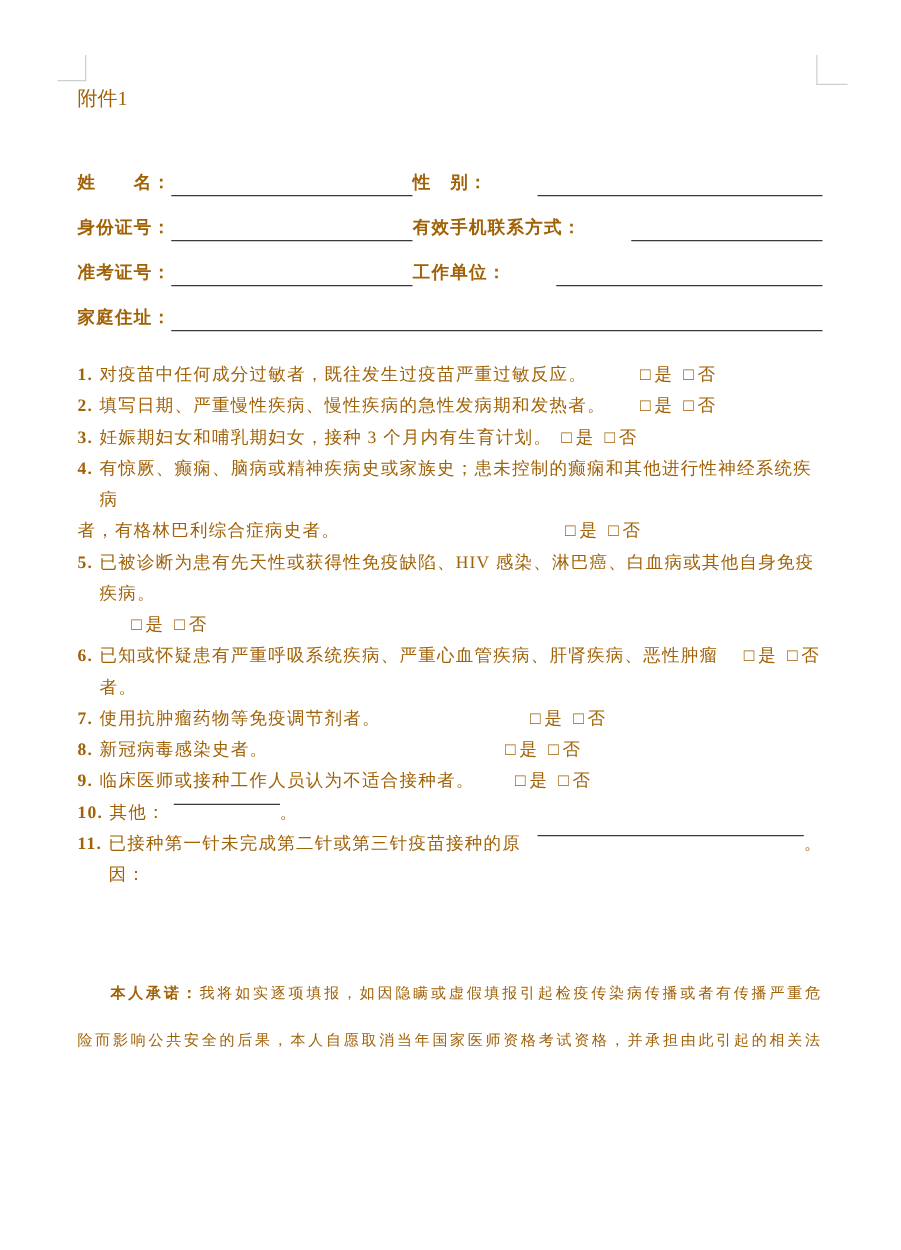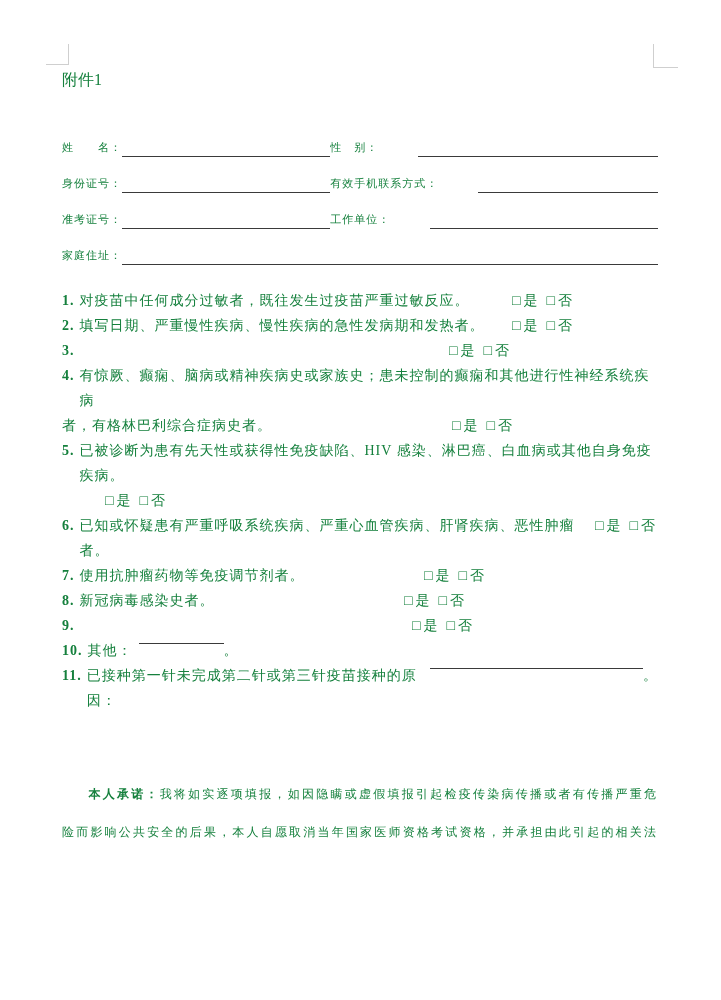--- a/index.html
+++ b/index.html
@@ -1,40 +1,40 @@
 <!DOCTYPE html>
 <html><head>
 <meta charset="utf-8">
 <style>
   html,body { margin:0; padding:0; background:#ffffff; }
   .page {
     position:relative; width:721px; height:864px; background:#ffffff;
     font-family:"Liberation Serif","DejaVu Serif",serif;
-    color:#15803d; overflow:hidden;
+    color:#a16207; overflow:hidden;
   }
   
   .crop { position:absolute; }
   .crop.tl { left:46px; top:44px;  width:22px; height:20px; border-right:1px solid #cfcfcf; border-bottom:1px solid #cfcfcf; }
   .crop.tr { left:653px; top:44px; width:24px; height:23px; border-left:1px solid #cfcfcf;  border-bottom:1px solid #cfcfcf; }
   .crop.bl { left:46px; top:951px; width:22px; height:24px; border-right:1px solid #cfcfcf; border-top:1px solid #cfcfcf; }
   .crop.br { left:651px; top:952px; width:25px; height:23px; border-left:1px solid #cfcfcf;  border-top:1px solid #cfcfcf; }
 
   .content { position:absolute; left:62px; top:70px; width:596px; }
 
   .attachment { font-size:16px; line-height:20px; }
 
   .doc-title {
     margin-top:14px; text-align:center;
     font-family:"Liberation Sans","DejaVu Sans",sans-serif;
     font-weight:bold; font-size:25px; letter-spacing:1px; line-height:33px;
   }
 
   
   .form { margin-top:32px; }
-  .form-row { display:flex; height:36px; font-size:11px; letter-spacing:1px; }
+  .form-row { display:flex; height:36px; font-size:14px; letter-spacing:1px;font-weight:bold; }
   .fcol { display:flex; align-items:flex-end; }
   .fcol.left  { flex:0 0 45%; }
   .fcol.right { flex:1 1 auto;gap:40px; }
   .fcol.full  { flex:1 1 auto; }
   .flabel { white-space:nowrap; line-height:22px; }
   .fblank { flex:1 1 auto; height:20px; border-bottom:1px solid #3a3a3a; margin-bottom:1px; }
 
   
   .questions { margin-top:22px; font-size:14px; letter-spacing:1px; }
   .q-line { display:flex; line-height:25px; }
@@ -138,20 +138,21 @@
       </div>
 
       <div class="q-line">
         <span class="q-num">2.</span>
         <span class="q-text">填写日期、严重慢性疾病、慢性疾病的急性发病期和发热者。</span>
         <span class="q-boxes push-85"><span class="bx">□</span><span>是</span><span class="bx second">□</span><span>否</span></span>
       </div>
 
       <div class="q-line">
         <span class="q-num">3.</span>
+        <span class="q-text">妊娠期妇女和哺乳期妇女，接种 3 个月内有生育计划。</span>
         <span class="q-boxes push-148"><span class="bx">□</span><span>是</span><span class="bx second">□</span><span>否</span></span>
       </div>
 
       <div class="q-line">
         <span class="q-num">4.</span>
         <span class="q-text">有惊厥、癫痫、脑病或精神疾病史或家族史；患未控制的癫痫和其他进行性神经系统疾病</span>
       </div>
       <div class="q-line">
         <span class="q-text">者，有格林巴利综合症病史者。</span>
         <span class="q-boxes push-145"><span class="bx">□</span><span>是</span><span class="bx second">□</span><span>否</span></span>
@@ -178,20 +179,21 @@
       </div>
 
       <div class="q-line">
         <span class="q-num">8.</span>
         <span class="q-text">新冠病毒感染史者。</span>
         <span class="q-boxes push-193"><span class="bx">□</span><span>是</span><span class="bx second">□</span><span>否</span></span>
       </div>
 
       <div class="q-line">
         <span class="q-num">9.</span>
+        <span class="q-text">临床医师或接种工作人员认为不适合接种者。</span>
         <span class="q-boxes push-185"><span class="bx">□</span><span>是</span><span class="bx second">□</span><span>否</span></span>
       </div>
 
       <div class="q-line">
         <span class="q-num">10.</span>
         <span class="q-text">其他：</span>
         <span class="inline-blank w-85"></span>
         <span>。</span>
       </div>
 

